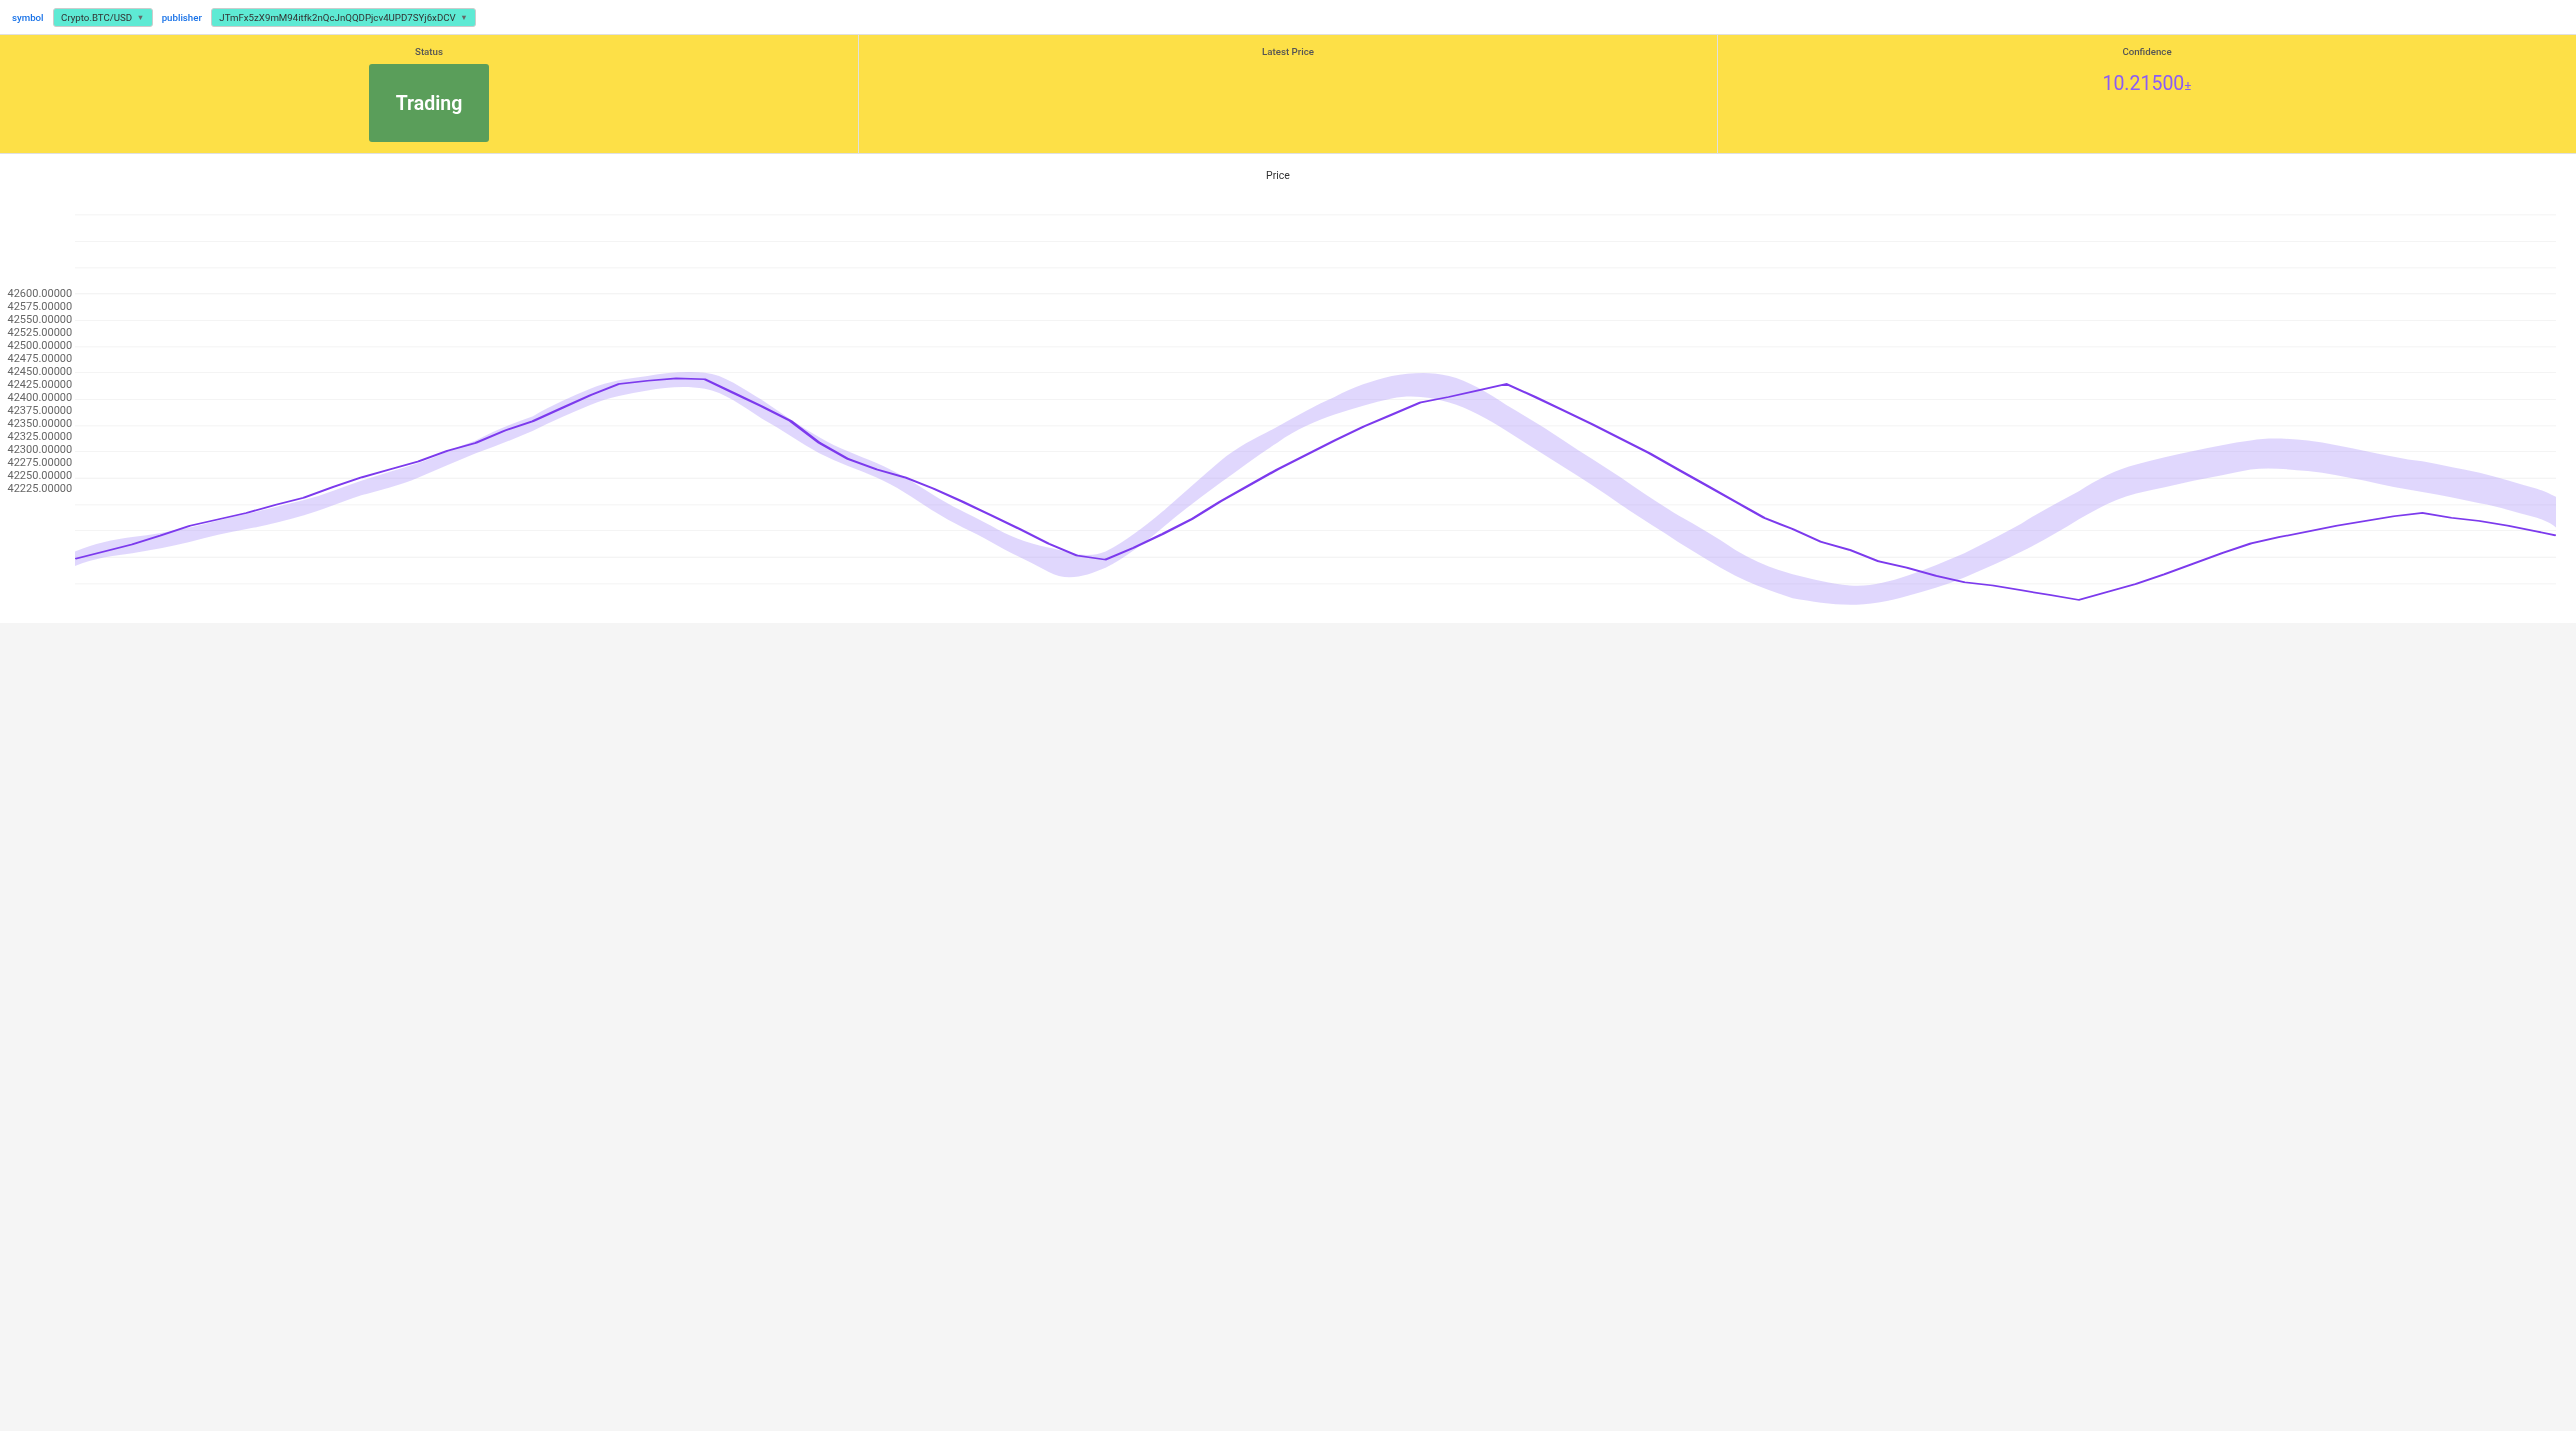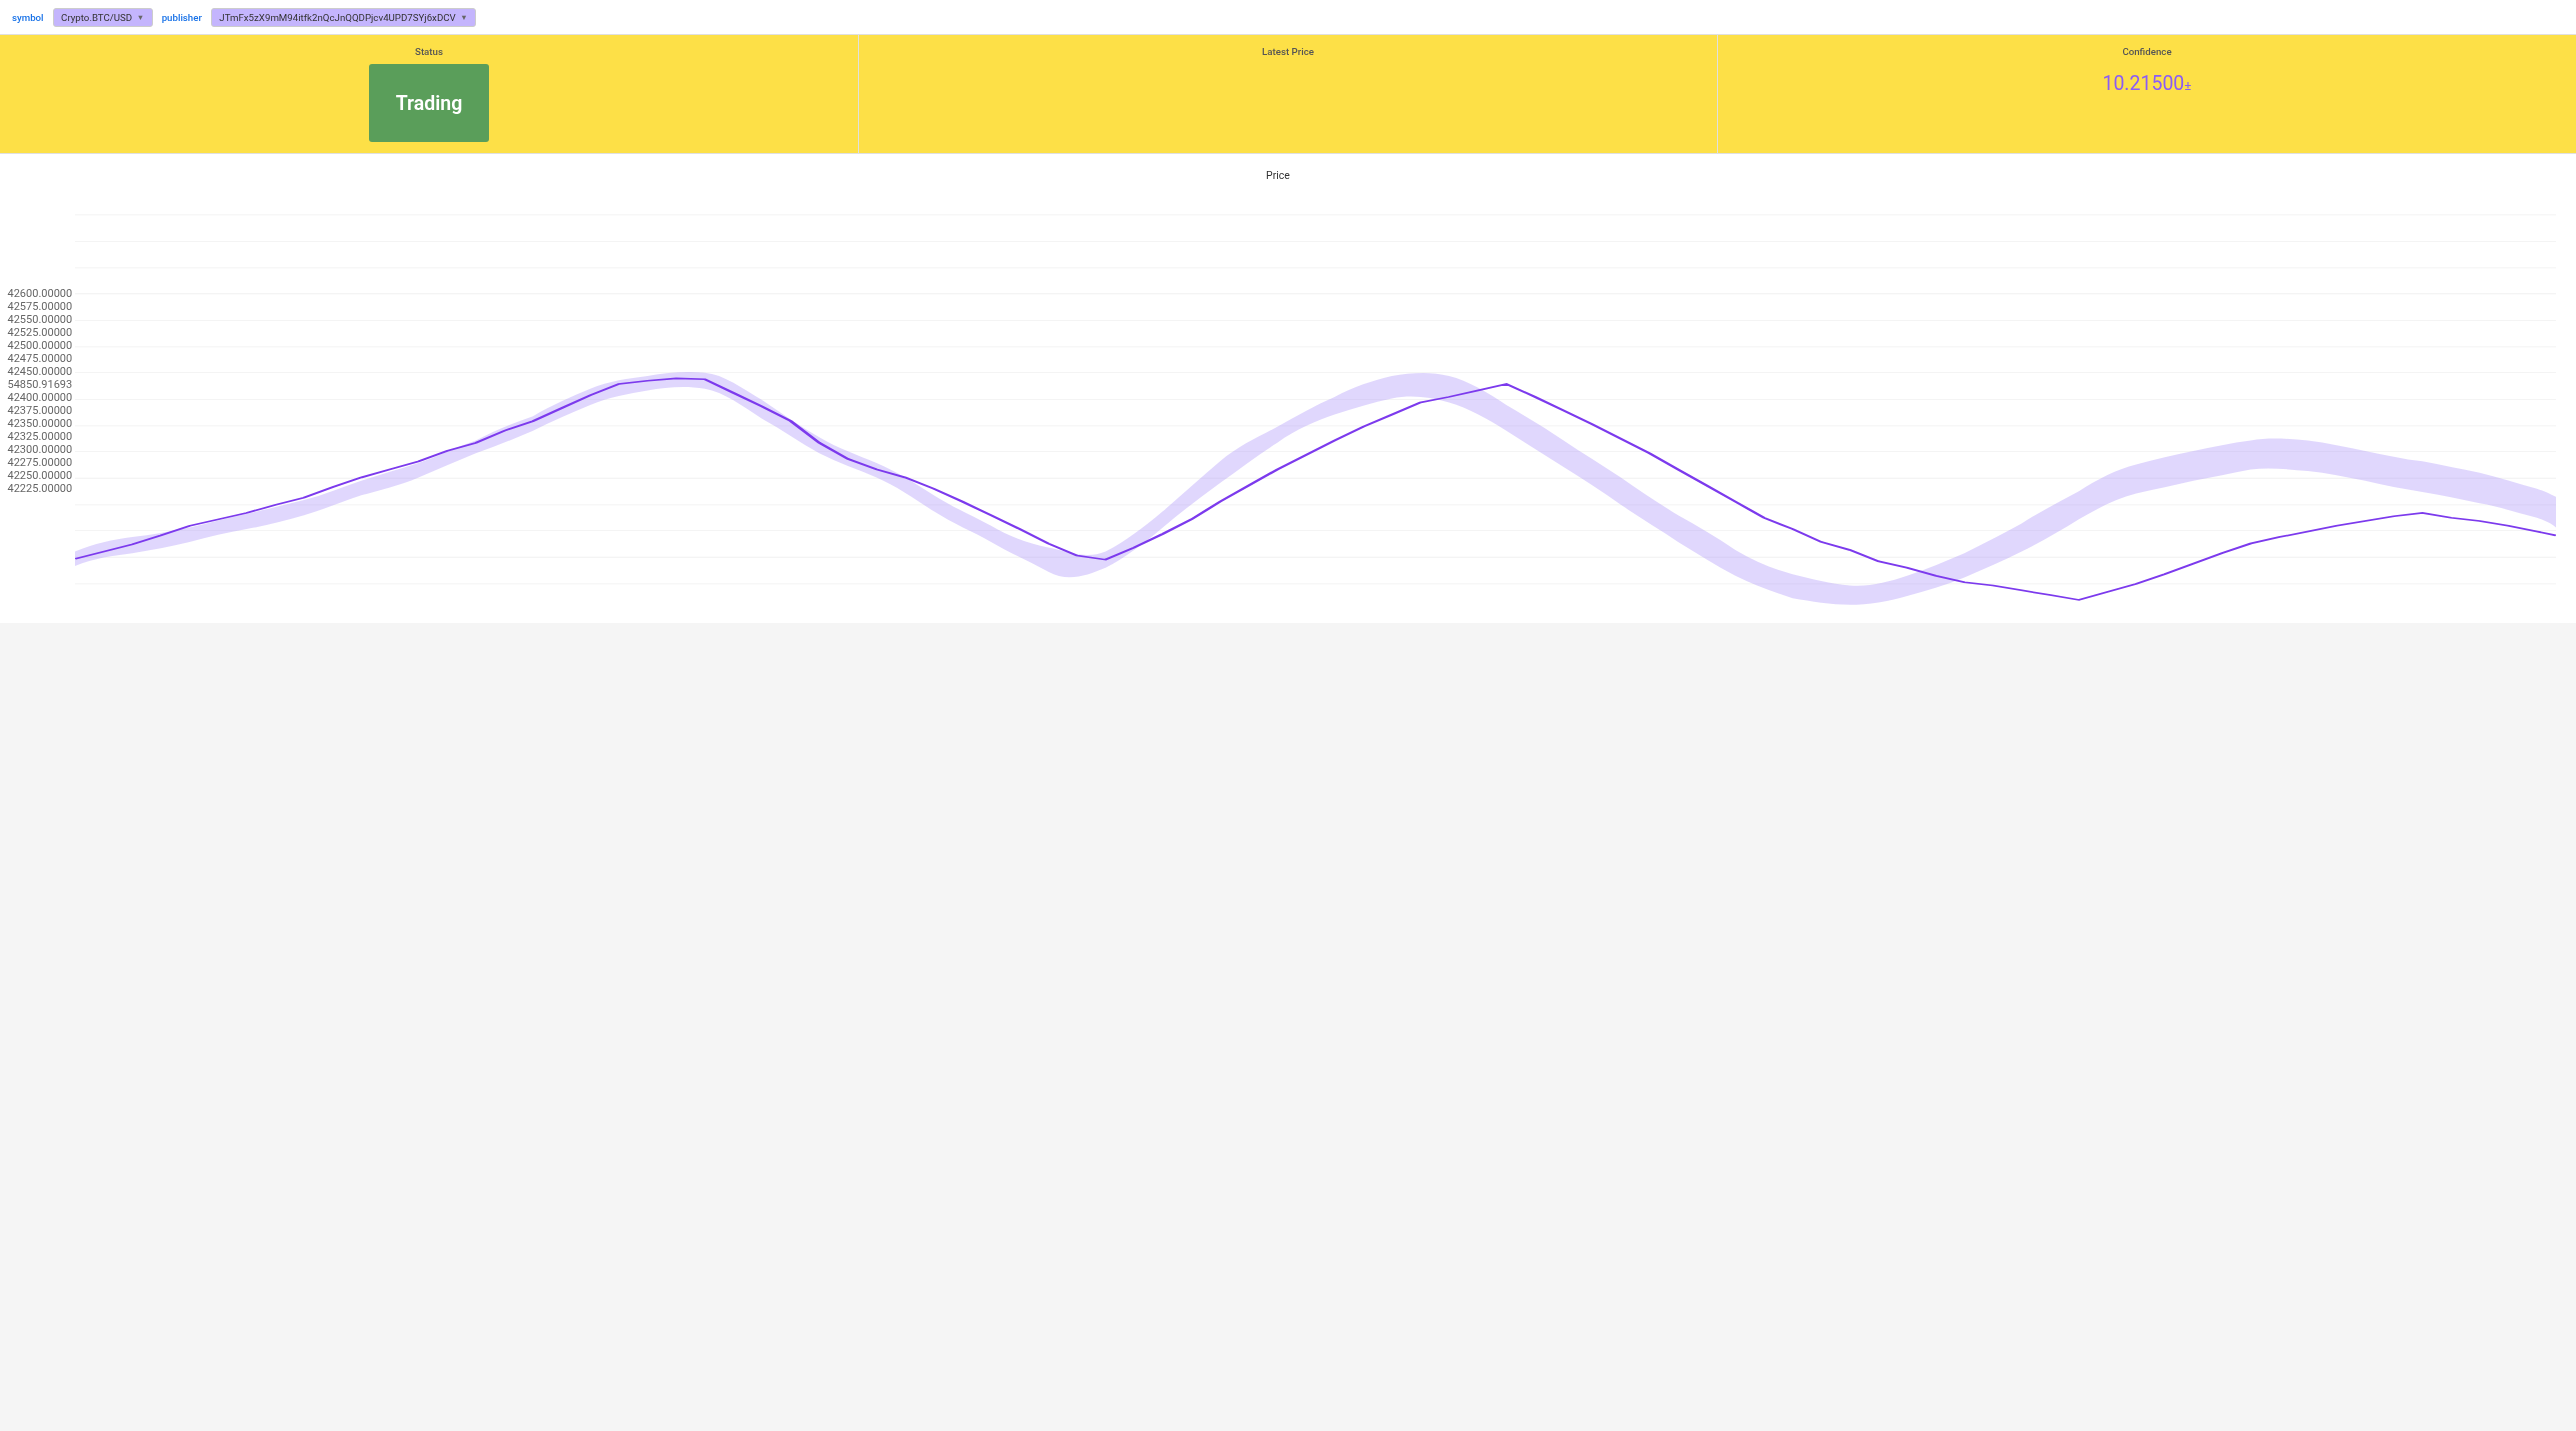--- a/index.html
+++ b/index.html
@@ -20,21 +20,21 @@
       font-weight: 500;
     }
 
     .dropdown {
       display: flex;
       align-items: center;
       gap: 4.5px;
       border: 0.7px solid #ccc;
       border-radius: 3px;
       padding: 3px 7.5px;
-      background: #c4b5fd;
+      background: #5eead4;
       font-size: 9.7px;
       color: #333;
       cursor: pointer;
     }
 
     .dropdown .chevron {
       font-size: 7.5px;
       color: #666;
     }
 
@@ -193,21 +193,21 @@
   <div class="chart-container">
 
     <div class="y-axis" id="y-axis-labels">
         <div>42600.00000</div>
         <div>42575.00000</div>
         <div>42550.00000</div>
         <div>42525.00000</div>
         <div>42500.00000</div>
         <div>42475.00000</div>
         <div>42450.00000</div>
-        <div>54850.91693</div>
+        <div>42425.00000</div>
         <div>42400.00000</div>
         <div>42375.00000</div>
         <div>42350.00000</div>
         <div>42325.00000</div>
         <div>42300.00000</div>
         <div>42275.00000</div>
         <div>42250.00000</div>
         <div>42225.00000</div>
       </div>
 

